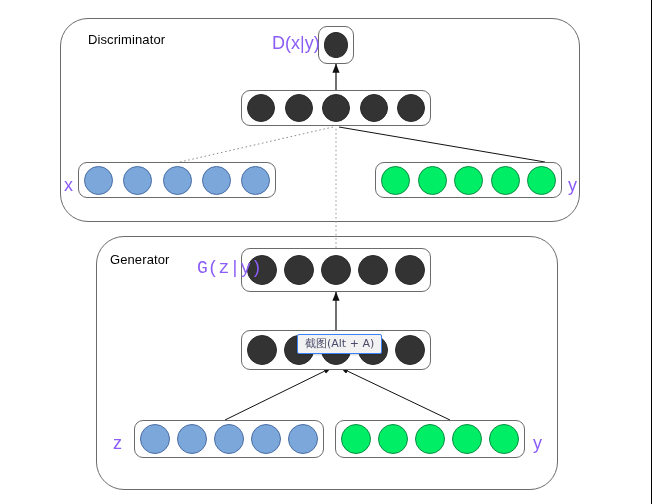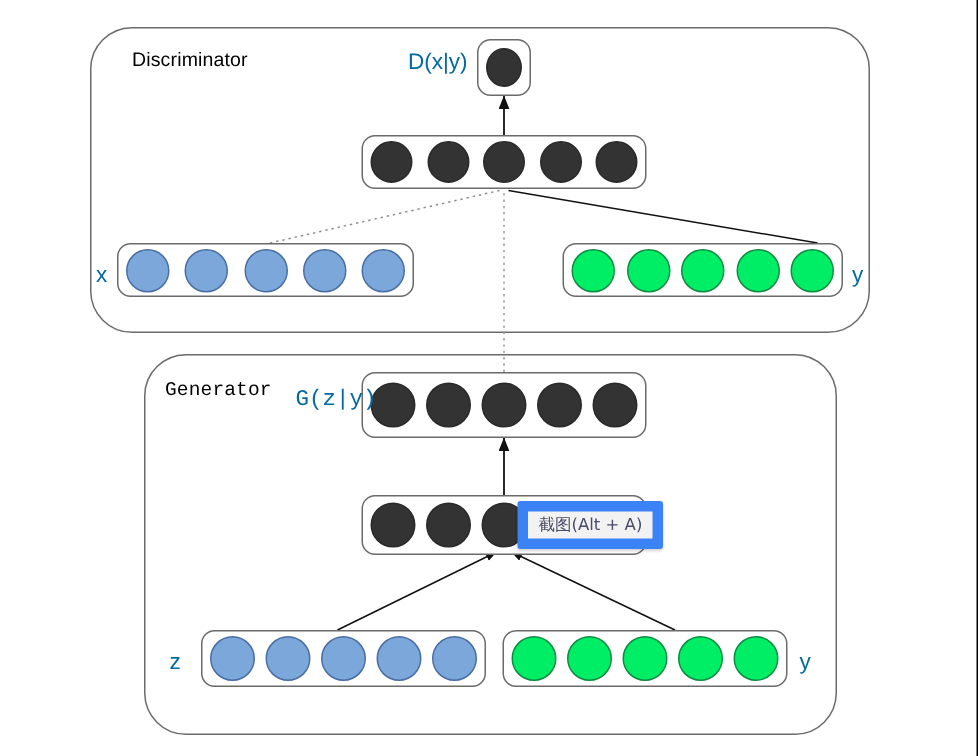--- a/index.html
+++ b/index.html
@@ -69,50 +69,49 @@
     background: #7BA7DB;
     border: 1px solid #4a6ea4;
   }
   .node.green {
     background: #00EE66;
     border: 1px solid #0b8c42;
   }
   
   .side-label {
     position: absolute;
-    font-size: 15px;
-    color: #0369a1;
+    font-size: 18px;
+    color: #8b5cf6;
     white-space: nowrap;
     z-index: 4;
   }
   
   #links {
     position: absolute;
     left: 0;
     top: 0;
     width: 652px;
     height: 504px;
     z-index: 2;
     pointer-events: none;
   }
   
   .tooltip {
     position: absolute;
     z-index: 10;
     background: #f2f2f2;
-    border: 7px solid #3b82f6;
+    border: 1px solid #3b82f6;
     border-radius: 2px;
     font-size: 11px;
     color: #4a4a6a;
     padding: 2px 7px 3px 7px;
     line-height: 13px;
     white-space: nowrap;
     font-family: "DejaVu Sans", sans-serif;
     box-shadow: 0 1px 2px rgba(0,0,0,0.18);
-    margin-left: 48px;
   }
 </style>
 </head>
 <body>
 
 <div id="stage">
 
   <svg id="links" viewBox="0 0 652 504" xmlns="http://www.w3.org/2000/svg">
     <defs>
       <marker id="arrow" markerWidth="9" markerHeight="9" refX="7.2" refY="3" orient="auto" markerUnits="strokeWidth">
@@ -163,21 +162,21 @@
   <div class="layer" style="left:375px; top:162px; width:187px; height:36px;">
     <span class="node green" style="width:29px;height:29px;"></span>
     <span class="node green" style="width:29px;height:29px;"></span>
     <span class="node green" style="width:29px;height:29px;"></span>
     <span class="node green" style="width:29px;height:29px;"></span>
     <span class="node green" style="width:29px;height:29px;"></span>
   </div>
   <div class="side-label" style="left:568px; top:175px;">y</div>
 
   <div class="panel" style="left:96px; top:236px; width:462px; height:254px;"></div>
-  <div class="panel-title" style="left:110px; top:252px;font-family:Liberation Mono, monospace;">Generator</div>
+  <div class="panel-title" style="left:110px; top:252px;">Generator</div>
 
   <div class="side-label" style="left:197px; top:258px;font-family:Liberation Mono, monospace;">G(z|y)</div>
   <div class="layer" style="left:241px; top:248px; width:190px; height:44px;">
     <span class="node dark" style="width:30px;height:30px;"></span>
     <span class="node dark" style="width:30px;height:30px;"></span>
     <span class="node dark" style="width:30px;height:30px;"></span>
     <span class="node dark" style="width:30px;height:30px;"></span>
     <span class="node dark" style="width:30px;height:30px;"></span>
   </div>
 

